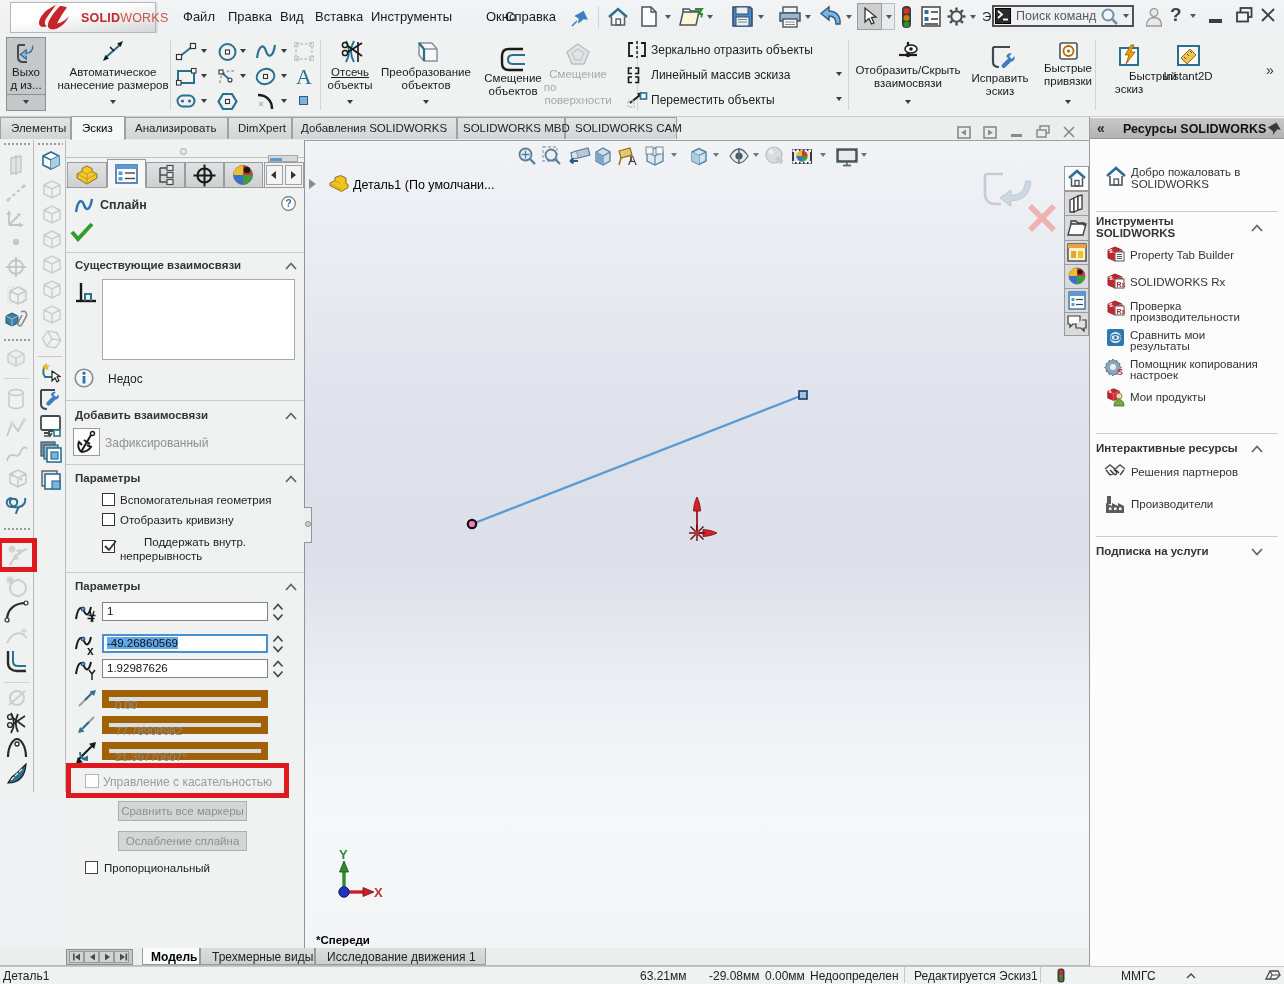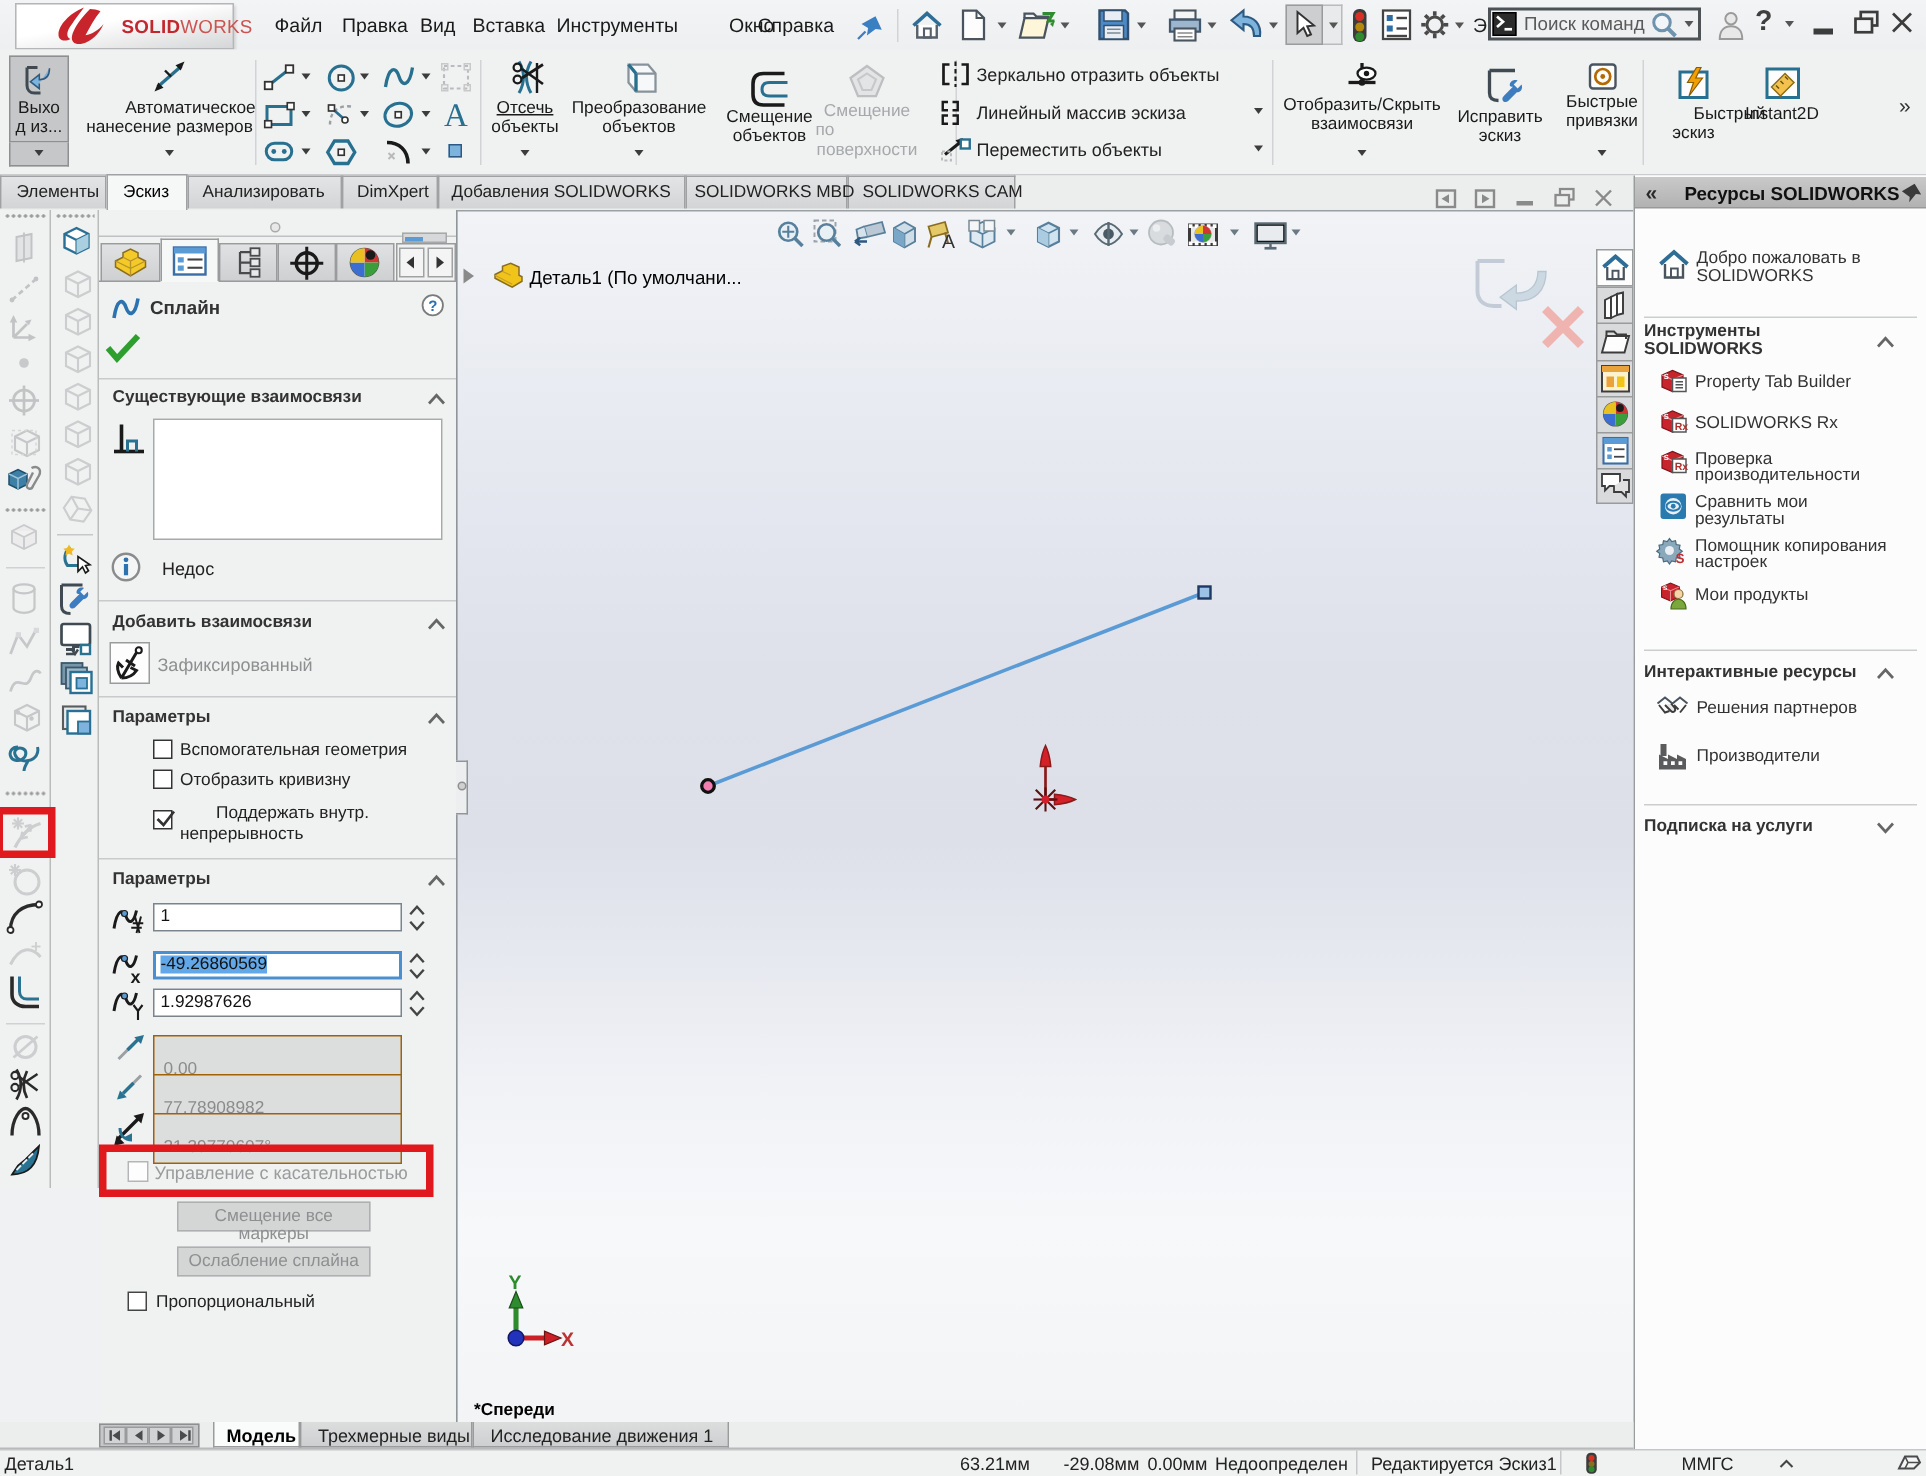--- a/index.html
+++ b/index.html
@@ -2,21 +2,21 @@
 <html><head>
 <meta charset="utf-8">
 <style>
 *{margin:0;padding:0;box-sizing:border-box;font-family:"Liberation Sans",sans-serif;}
 html,body{width:1284px;height:984px;overflow:hidden;background:#f0f1f2;position:relative;}
 .abs{position:absolute;}
 .txt{position:absolute;white-space:nowrap;font-size:11.5px;color:#222;}
 .sep{position:absolute;background:#c9cacc;}
 .vsep{position:absolute;width:1px;background:#d2d3d5;}
 .fld{position:absolute;height:19px;background:#fff;border:1px solid #7b838c;font-size:11.5px;color:#111;padding:2px 4px;}
-.dfld{position:absolute;height:16px;background:#dcdddd;border:1px solid #a16207;font-size:11.5px;color:#8b8b8b;padding:16px 6px;}
+.dfld{position:absolute;height:16px;background:#dcdddd;border:7px solid #a16207;font-size:11.5px;color:#8b8b8b;padding:2px 6px;}
 .cb{position:absolute;width:13px;height:13px;background:#fff;border:1px solid #444;}
 .rib-lbl{position:absolute;font-size:11.5px;color:#1a1a1a;text-align:center;white-space:nowrap;transform:translateX(-50%);}
 .rib-lbl.dis{color:#a6a9ab;}
 .dd{position:absolute;width:0;height:0;border-left:3.5px solid transparent;border-right:3.5px solid transparent;border-top:4px solid #3c3c3c;transform:translateX(-50%);}
 svg{position:absolute;overflow:visible;}
 </style>
 </head>
 <body>
 
 <div class="abs" style="left:0;top:0;width:1284px;height:33px;background:linear-gradient(#f3f4f5,#edeff0);"></div>
@@ -151,21 +151,21 @@
 <div class="rib-lbl" style="left:26px;top:66px;">Выхо</div>
 <div class="rib-lbl" style="left:26px;top:79px;">д из...</div>
 <div class="dd" style="left:26px;top:100px;"></div>
 
 <svg style="left:100px;top:40px;" width="26" height="24" viewBox="0 0 26 24">
  <line x1="5" y1="18" x2="21" y2="4" stroke="#28708f" stroke-width="2.2"></line>
  <path d="M3 21 l2.5 -6 l3.5 3.5 z" fill="#1a1a1a"></path>
  <path d="M23 1 l-2.5 6 l-3.5 -3.5 z" fill="#1a1a1a"></path>
  <path d="M10 7 l4 4" stroke="#1a1a1a" stroke-width="1.6"></path>
 </svg>
-<div class="rib-lbl" style="left:127px;top:66px;">Автоматическое</div>
+<div class="rib-lbl" style="left:113px;top:66px;">Автоматическое</div>
 <div class="rib-lbl" style="left:113px;top:79px;">нанесение размеров</div>
 <div class="dd" style="left:113px;top:100px;"></div>
 <div class="vsep" style="left:170px;top:40px;height:70px;"></div>
 
 <svg style="left:176px;top:43px;" width="20" height="17" viewBox="0 0 20 17">
  <line x1="3" y1="14" x2="17" y2="3" stroke="#28708f" stroke-width="2"></line>
  <rect x="0.5" y="11.5" width="5" height="5" fill="#fff" stroke="#333" stroke-width="1.2"></rect>
  <rect x="14.5" y="0.5" width="5" height="5" fill="#fff" stroke="#333" stroke-width="1.2"></rect>
 </svg>
 <div class="dd" style="left:204px;top:49px;"></div>
@@ -711,21 +711,21 @@
  <path d="M22 4 l-7 1.8 l5.2 5.2 z" fill="#1a1a1a"></path>
  <path d="M2 26 l7 -1.8 l-5.2 -5.2 z" fill="#1a1a1a"></path>
  <path d="M14 22 C9 22 6 19 6 14" fill="none" stroke="#2a7292" stroke-width="2"></path>
  <path d="M16 24.5 l-5 -2.5 l5 -2.5 z" fill="#2a7292" transform="translate(-2,-2)"></path>
 </svg>
 <div class="dfld" style="left:102px;top:742px;width:166px;">21.39770607°</div>
 
 <div class="abs" style="left:85px;top:774px;width:14px;height:14px;background:#fdfdfd;border:1px solid #b4b5b6;"></div>
 <div class="txt" style="left:103px;top:775px;font-size:12px;color:#9a9b9c;">Управление с касательностью</div>
 <div class="abs" style="left:66px;top:763px;width:223px;height:35px;border:5px solid #e0191f;"></div>
-<div class="abs" style="left:118px;top:801px;width:129px;height:20px;background:#d4d5d5;border:1px solid #aeafb0;font-size:11.5px;color:#8e8f90;text-align:center;padding-top:3px;">Смещение все маркеры</div>
+<div class="abs" style="left:118px;top:801px;width:129px;height:20px;background:#d4d5d5;border:1px solid #aeafb0;font-size:11.5px;color:#8e8f90;text-align:center;padding-top:3px;">Сравнить все маркеры</div>
 <div class="abs" style="left:118px;top:831px;width:129px;height:20px;background:#d4d5d5;border:1px solid #aeafb0;font-size:11.5px;color:#8e8f90;text-align:center;padding-top:3px;">Ослабление сплайна</div>
 <div class="cb" style="left:85px;top:861px;border-color:#444;"></div>
 <div class="txt" style="left:104px;top:862px;">Пропорциональный</div>
 
 <div class="abs" style="left:305px;top:140px;width:784px;height:808px;border-top:1px solid #9aa0a4;background:linear-gradient(180deg,#f1f3f6 0%,#e6e9f0 20%,#dee1ea 38%,#dde0e9 52%,#e7e9f0 62%,#f1f2f6 72%,#f7f8fa 84%,#f3f4f6 100%);"></div>
 <div class="abs" style="left:304px;top:140px;width:1px;height:808px;background:#8f9599;"></div>
 <div class="abs" style="left:304px;top:507px;width:8px;height:36px;background:#eceef0;border:1px solid #8f9599;border-left:none;"></div>
 <div class="abs" style="left:305px;top:521px;width:6px;height:6px;border-radius:50%;background:#d0d0d0;border:1px solid #909090;"></div>
 
 <svg style="left:517px;top:146px;" width="20" height="21" viewBox="0 0 20 21">

